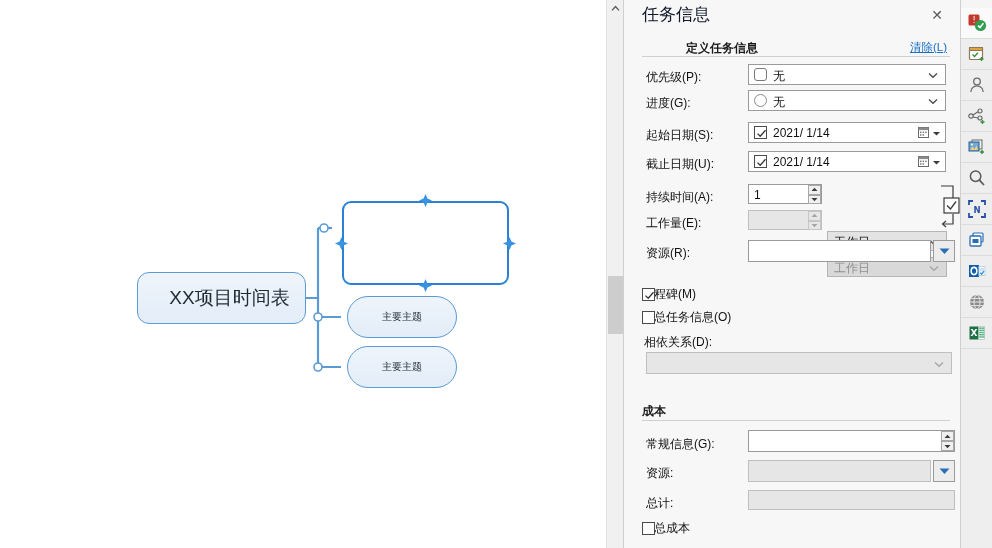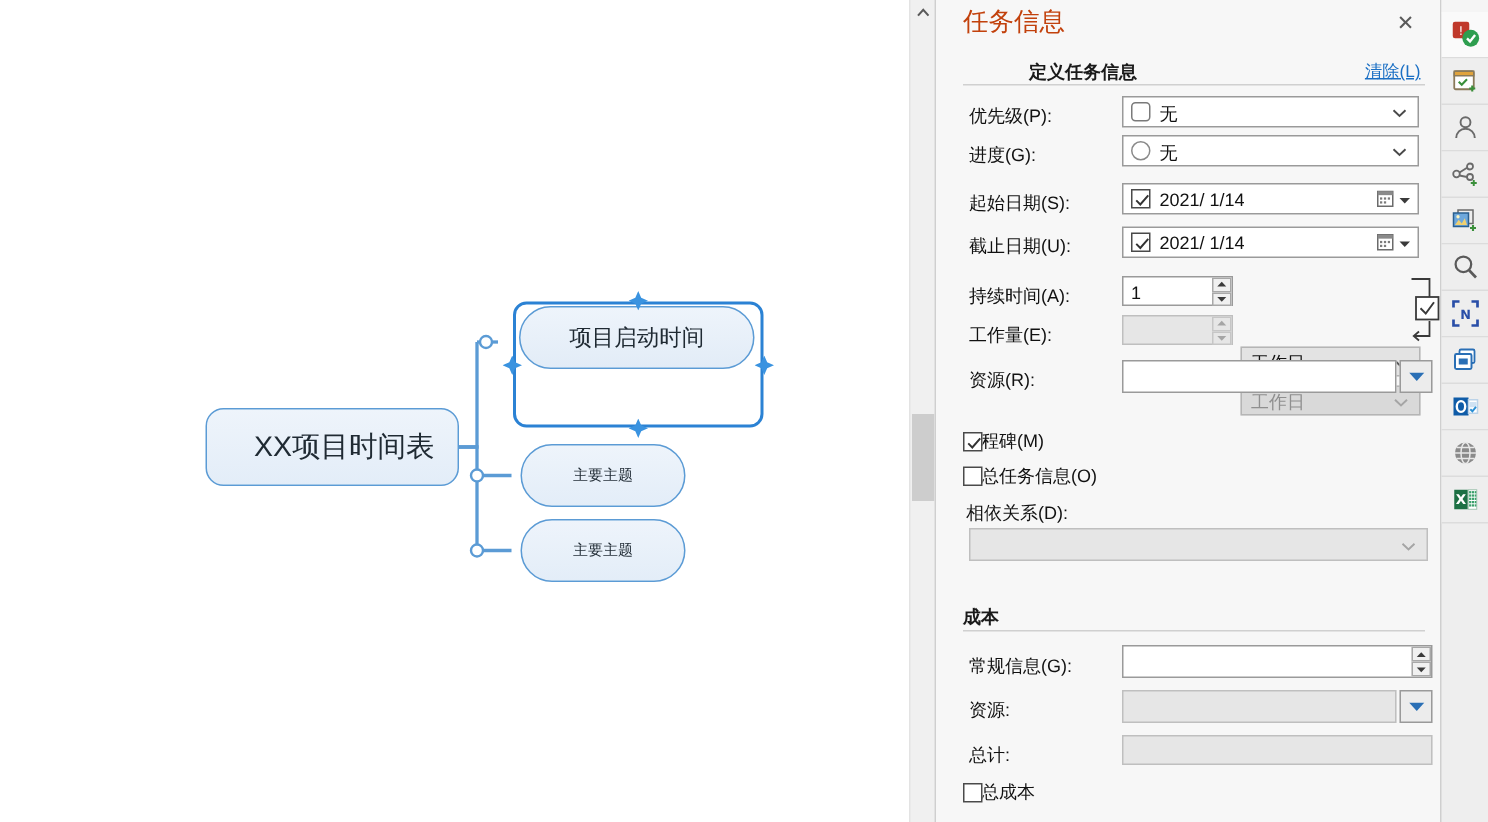--- a/index.html
+++ b/index.html
@@ -46,21 +46,21 @@
   
   .vscroll{position:absolute;left:606px;top:0;width:17px;height:548px;background:#f0f0f0;border-left:1px solid #e3e3e3;}
   .vscroll .arrow{position:absolute;left:0;top:0;width:17px;height:17px;display:flex;align-items:center;justify-content:center;}
   .vscroll .arrow svg{display:block;}
   .vscroll .thumb{position:absolute;left:1px;top:276px;width:15px;height:58px;background:#cdcdcd;}
 
   
   .panel{position:absolute;left:623px;top:0;width:337px;height:548px;background:#f7f7f7;
          border-left:1px solid #cfcfcf;border-right:1px solid #cfcfcf;}
   .panel-inner{position:absolute;left:4px;top:0;right:0;bottom:0;background:#f7f7f7;}
-  .panel-title{position:absolute;left:14px;top:3px;font-size:17px;color:#c2410c;text-align:center;}
+  .panel-title{position:absolute;left:14px;top:3px;font-size:17px;color:#0f172a;text-align:center;}
   .panel-close{position:absolute;right:16px;top:7px;width:16px;height:16px;color:#5a5a5a;font-size:14px;
                line-height:16px;text-align:center;cursor:pointer;}
 
   .sec-head{position:absolute;left:14px;font-weight:bold;font-size:12px;color:#1a1a1a;}
   .sec-rule{position:absolute;height:1px;background:#d0d0d0;}
   .clear-link{position:absolute;right:14px;font-size:11.5px;color:#1a6fc4;text-decoration:underline;cursor:pointer;}
 
   .lbl{position:absolute;font-size:12px;color:#111;}
 
   .fld{position:absolute;box-sizing:border-box;background:#fff;border:1px solid #9a9a9a;}
@@ -120,23 +120,20 @@
 
     <div class="node topic t1">
       <span>主要主题</span>
     </div>
     <div class="node topic t2">
       <span>主要主题</span>
     </div>
 
     <div class="sel-wrap">
       <div class="sel-outline"></div>
-      <div class="sel-title">
-        <span>项目启动时间</span>
-      </div>
       <div class="handle h-top"></div>
       <div class="handle h-bot"></div>
       <div class="handle h-left"></div>
       <div class="handle h-right"></div>
     </div>
   </div>
 
   <div class="vscroll">
     <div class="arrow">
       <svg width="9" height="7" viewBox="0 0 9 7">

